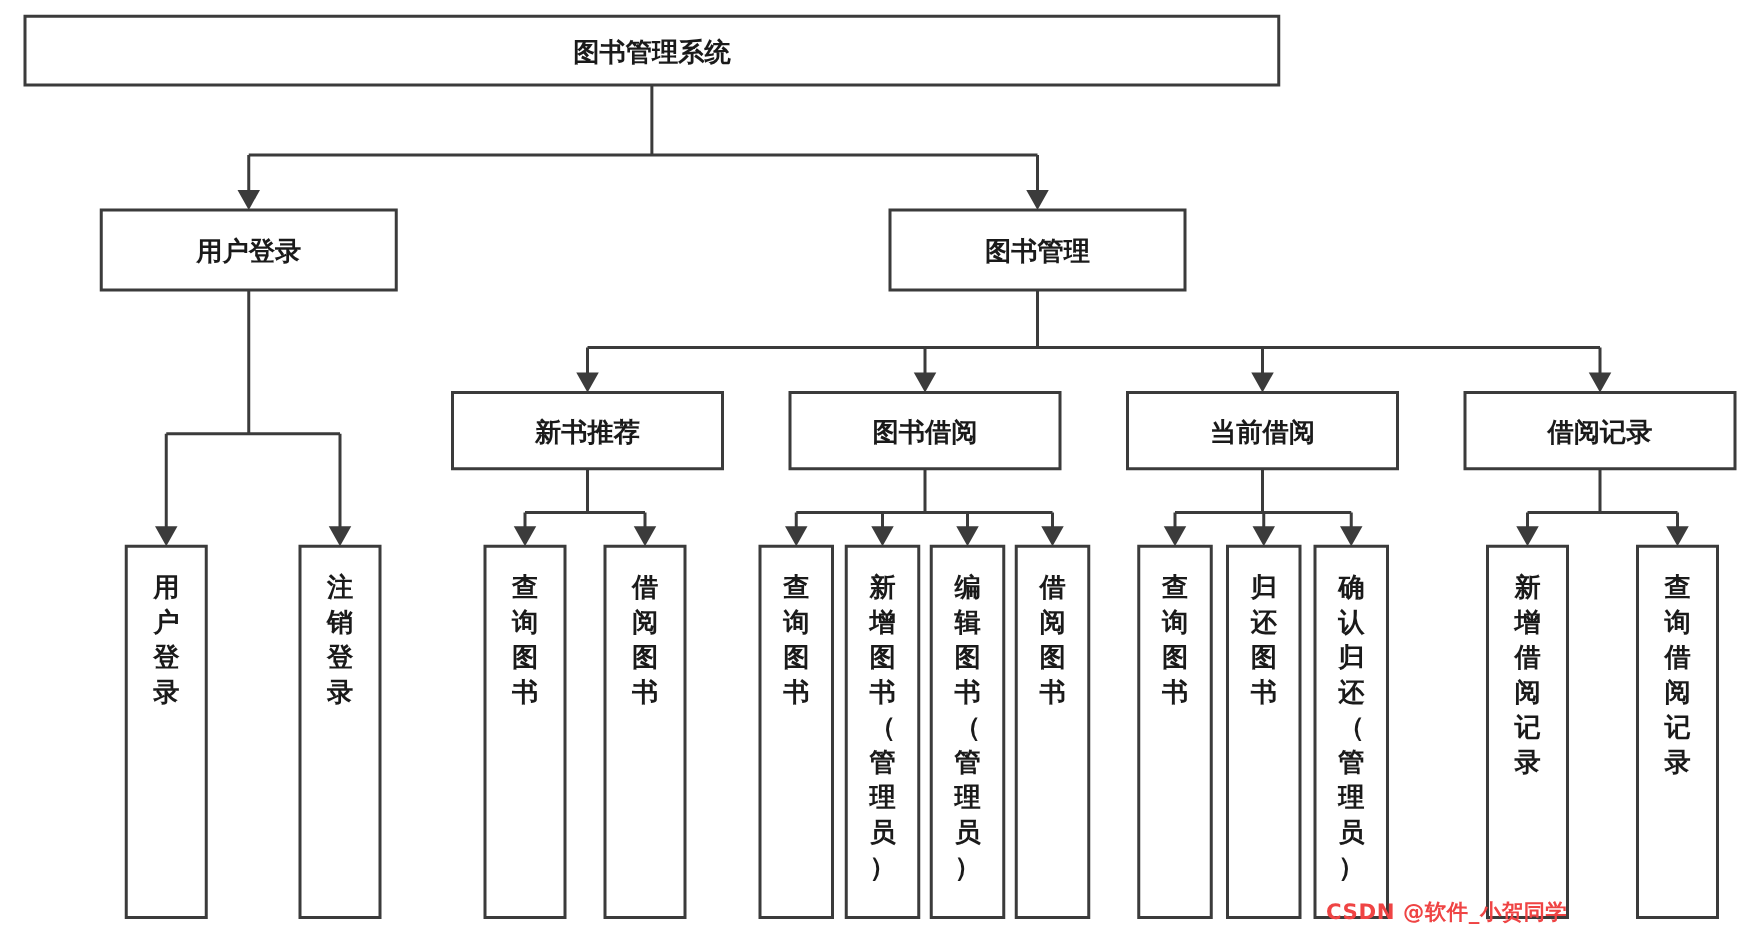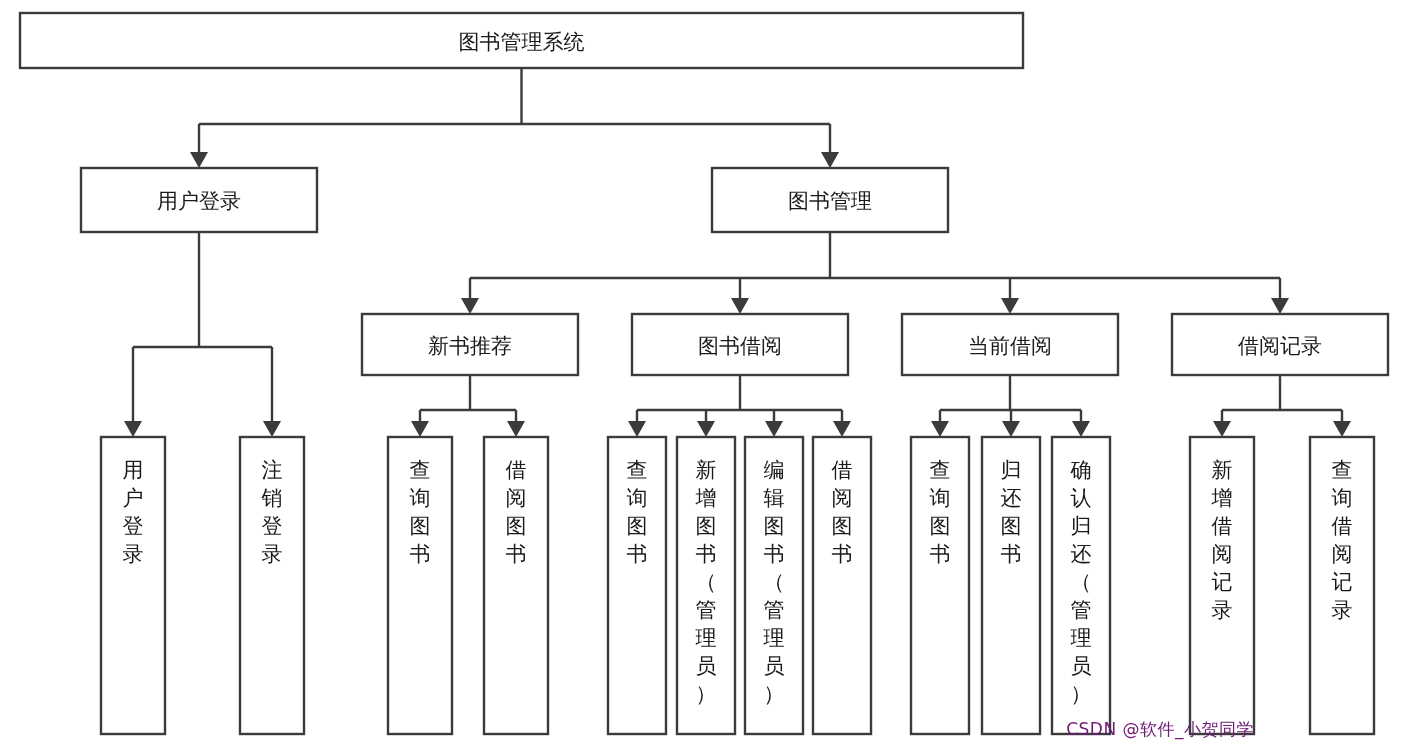--- a/index.html
+++ b/index.html
@@ -11,20 +11,21 @@
     width: 1405px;
     height: 747px;
     font-family: "DejaVu Sans", "Liberation Sans", sans-serif;
     overflow: hidden;
     position: relative;
   }
   #diagram-root {
     position: relative;
     width: 1270px;
     height: 747px;
+    font-weight: bold;
   }
   svg#tree-svg {
     position: absolute;
     top: 0;
     left: 0;
     width: 1405px;
     height: 747px;
     display: block;
   }
   .node-box {
@@ -52,21 +53,21 @@
   .node-label-v {
     fill: #1a1a1a;
     font-family: "DejaVu Sans", "Liberation Sans", sans-serif;
     font-size: 21px;
     text-anchor: middle;
   }
   .watermark {
     position: absolute;
     right: 16px;
     bottom: 6px;
-    color: #701a75;
+    color: #ef4444;
     font-size: 17px;
     font-family: "DejaVu Sans", "Liberation Sans", sans-serif;
     white-space: nowrap;
     letter-spacing: 0.5px;
     pointer-events: none;
   }
 </style>
 </head>
 <body>
 

